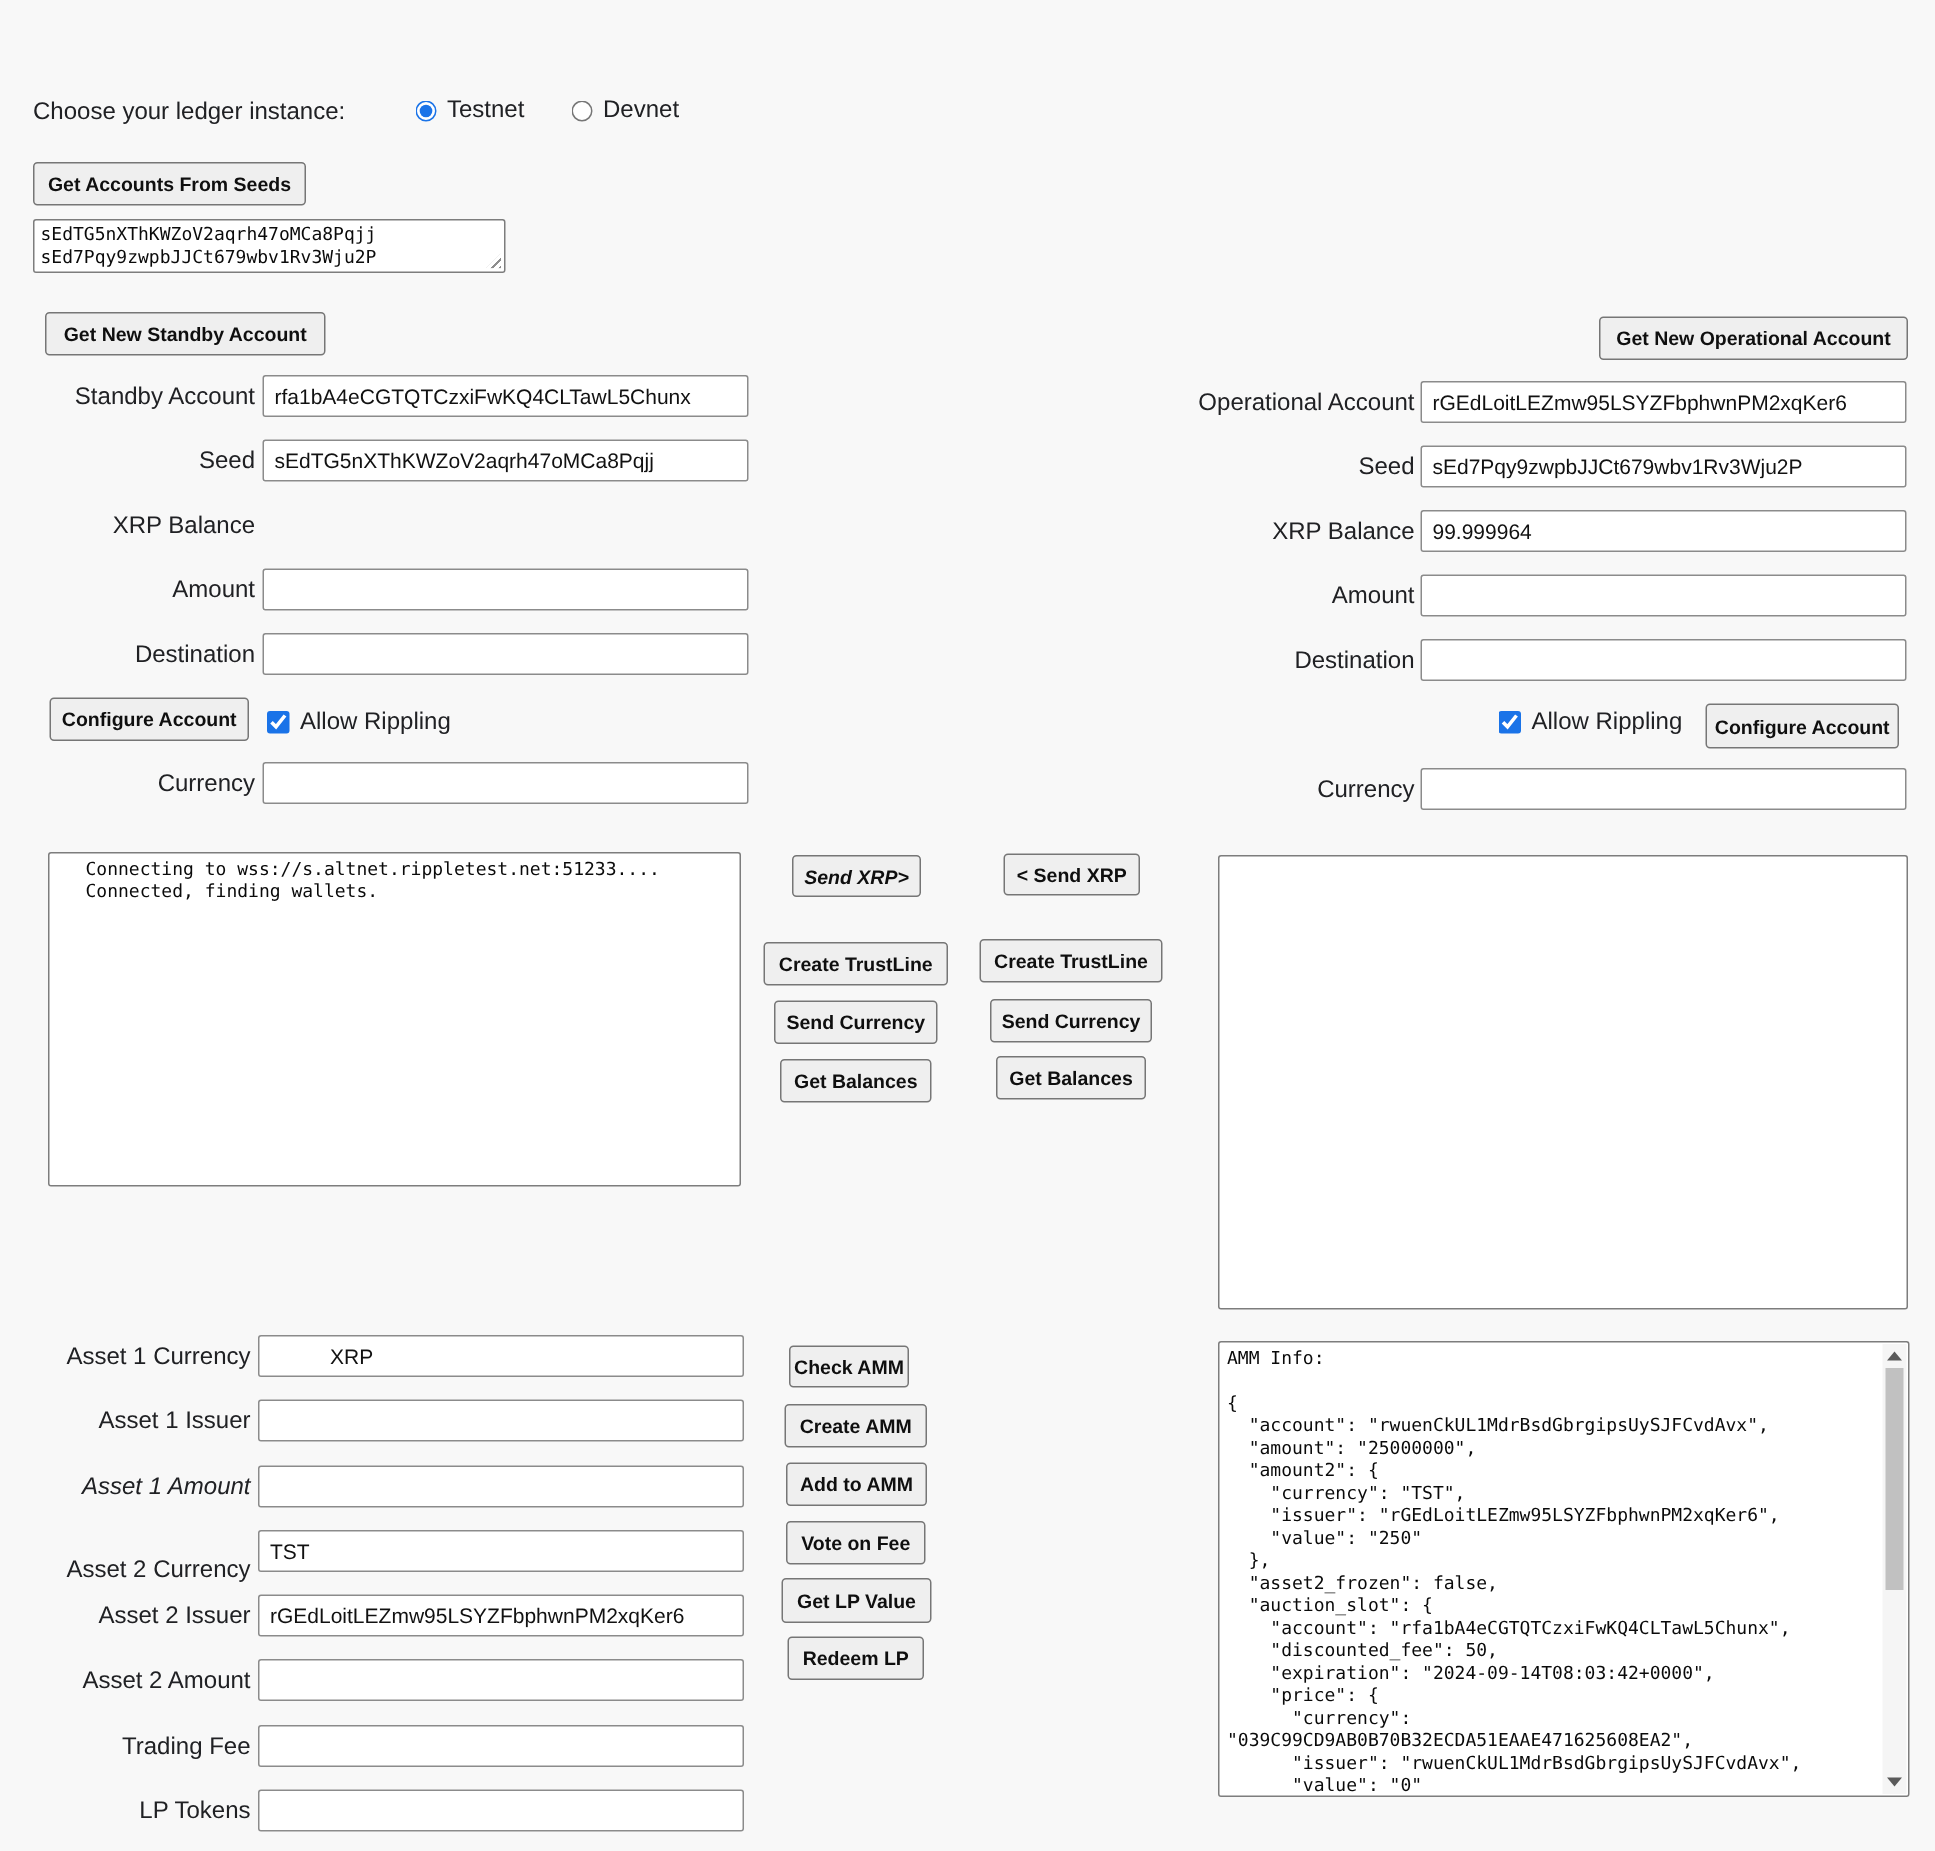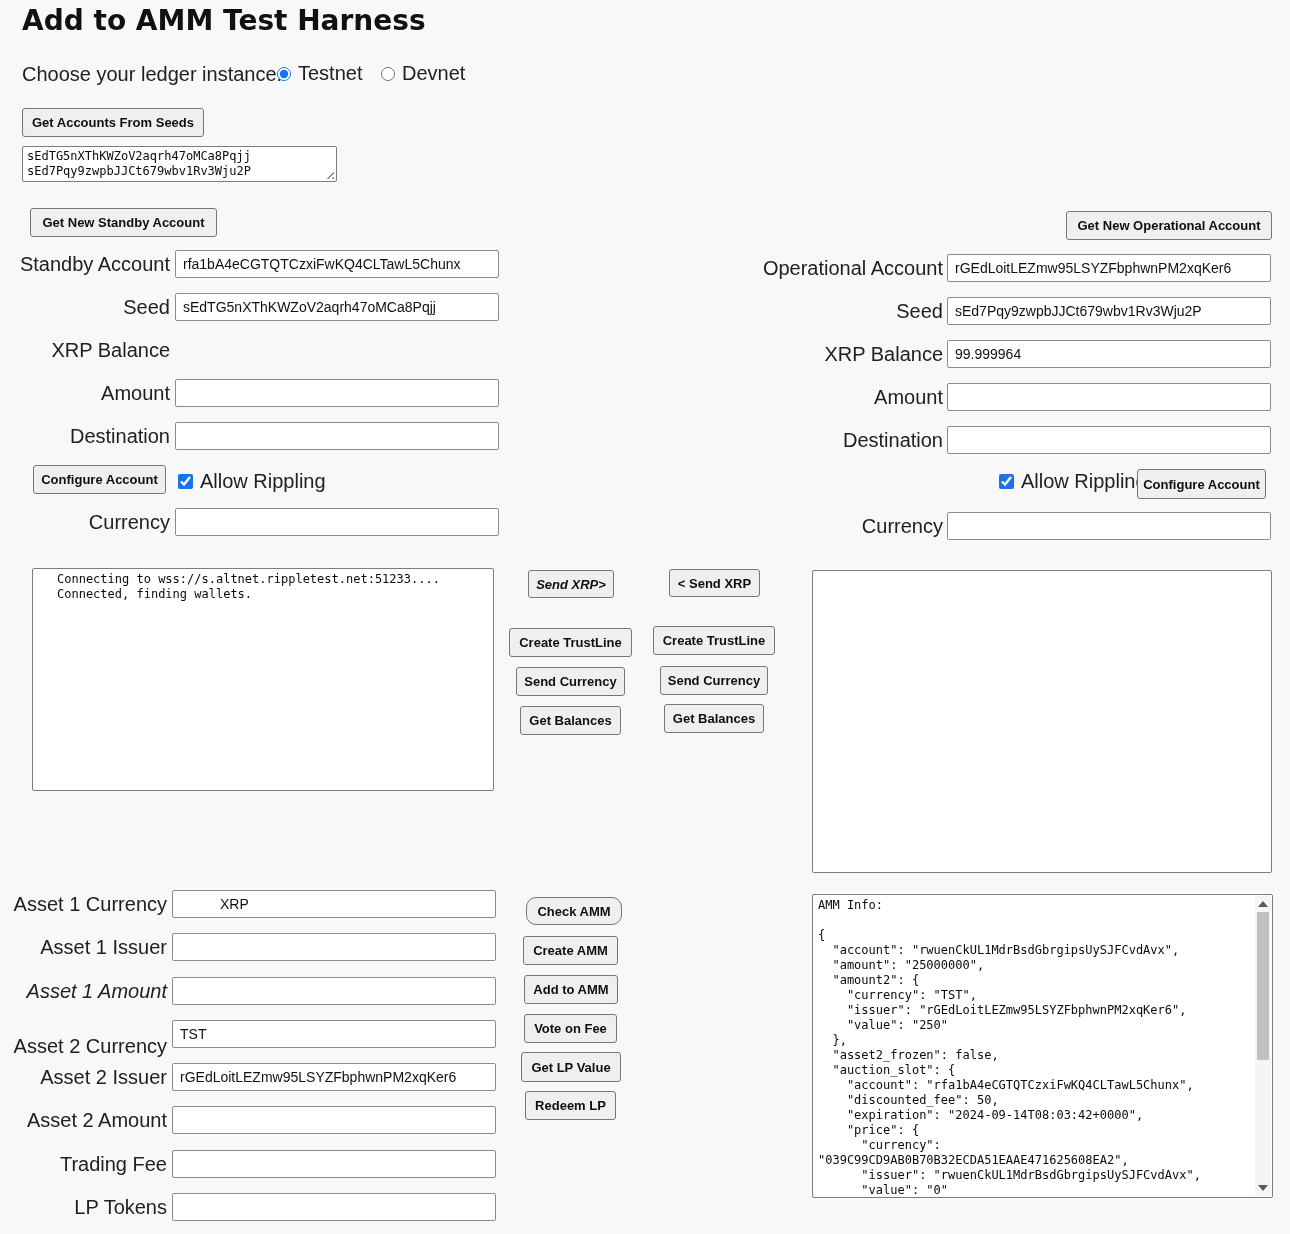--- a/index.html
+++ b/index.html
@@ -1,20 +1,20 @@
 <!DOCTYPE html>
 <html><head>
 <meta charset="utf-8">
 <style>
   html,body{margin:0;padding:0;background:#f8f8f8;}
   .page{position:relative;width:1290px;height:1234px;background:#f8f8f8;
         font-family:"Liberation Sans",sans-serif;color:#1b1b1d;overflow:hidden;}
   .title{position:absolute;left:22px;top:4px;font-family:"DejaVu Sans",sans-serif;
          font-size:28px;font-weight:bold;color:#111;margin:0;}
-  .lbl{position:absolute;font-size:20px;line-height:19px;white-space:nowrap;color:#202124;}
+  .lbl{position:absolute;font-size:16px;line-height:19px;white-space:nowrap;color:#202124;}
   .lbl.r{text-align:right;}
   .in{position:absolute;box-sizing:border-box;height:28px;background:#fff;
       border:1px solid #8b8b8b;border-radius:2px;padding:0 7px;
       font-family:"Liberation Sans",sans-serif;font-size:14px;color:#111;outline:none;}
   .btn{position:absolute;box-sizing:border-box;background:#efefef;border:1px solid #767676;
        border-radius:3px;display:flex;align-items:center;justify-content:center;
        font-family:"Liberation Sans",sans-serif;font-size:13px;font-weight:600;
        color:#0f0f0f;white-space:nowrap;padding:0;}
   .box{position:absolute;box-sizing:border-box;background:#fff;border:1px solid #7d7d7d;
        border-radius:2px;overflow:hidden;padding:3px 5px;
@@ -32,21 +32,20 @@
   .vsb-down{position:absolute;bottom:5px;left:3px;width:0;height:0;
           border-left:5px solid transparent;border-right:5px solid transparent;
           border-top:6px solid #5a5a5a;}
   .vsb-thumb{position:absolute;left:2px;width:12px;top:16px;height:148px;background:#c1c1c1;}
 </style>
 </head>
 <body>
 
 <div class="page">
 
-  <h1 class="title">Add to AMM Test Harness</h1>
 
   <div class="lbl" style="left:22px;top:65px;">Choose your ledger instance:</div>
   <input type="radio" name="ledger" class="rad" style="left: 277px; top: 67px;" checked="">
   <div class="lbl" style="left:298px;top:64px;">Testnet</div>
   <input type="radio" name="ledger" class="rad" style="left: 381px; top: 67px;">
   <div class="lbl" style="left:402px;top:64px;">Devnet</div>
 
   <button class="btn" style="left:22px;top:108px;width:182px;height:29px;">Get Accounts From Seeds</button>
   <div class="box" style="left:22px;top:146px;width:315px;height:36px;padding:2px 4px;"><span>sEdTG5nXThKWZoV2aqrh47oMCa8Pqjj
 sEd7Pqy9zwpbJJCt679wbv1Rv3Wju2P</span>
@@ -114,21 +113,21 @@
   <input class="in" style="left: 172px; top: 1020px; width: 324px;" value="TST">
   <div class="lbl r" style="left:0;width:167px;top:1068px;">Asset 2 Issuer</div>
   <input class="in" style="left: 172px; top: 1063px; width: 324px;" value="rGEdLoitLEZmw95LSYZFbphwnPM2xqKer6">
   <div class="lbl r" style="left:0;width:167px;top:1111px;">Asset 2 Amount</div>
   <input class="in" style="left: 172px; top: 1106px; width: 324px;" value="">
   <div class="lbl r" style="left:0;width:167px;top:1155px;">Trading Fee</div>
   <input class="in" style="left: 172px; top: 1150px; width: 324px;" value="">
   <div class="lbl r" style="left:0;width:167px;top:1198px;">LP Tokens</div>
   <input class="in" style="left: 172px; top: 1193px; width: 324px;" value="">
 
-  <button class="btn" style="left:526px;top:897px;width:96px;height:28px;border-radius:10px;">Check AMM</button>
+  <button class="btn" style="left:526px;top:897px;width:80px;height:28px;">Check AMM</button>
   <button class="btn" style="left:523px;top:936px;width:95px;height:29px;">Create AMM</button>
   <button class="btn" style="left:524px;top:975px;width:94px;height:29px;">Add to AMM</button>
   <button class="btn" style="left:524px;top:1014px;width:93px;height:29px;">Vote on Fee</button>
   <button class="btn" style="left:521px;top:1052px;width:100px;height:30px;">Get LP Value</button>
   <button class="btn" style="left:525px;top:1091px;width:91px;height:29px;">Redeem LP</button>
 
   <div class="box" style="left:812px;top:894px;width:461px;height:304px;padding:3px 20px 3px 5px;"><span>AMM Info:
 
 {
   "account": "rwuenCkUL1MdrBsdGbrgipsUySJFCvdAvx",

